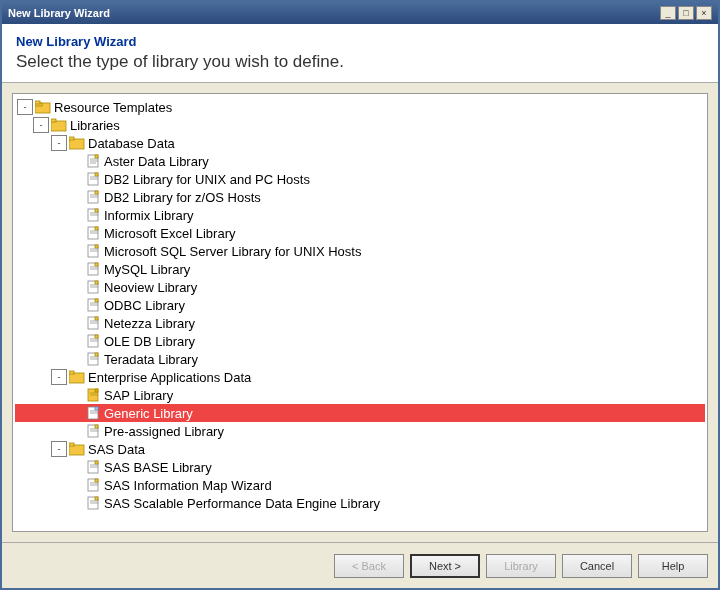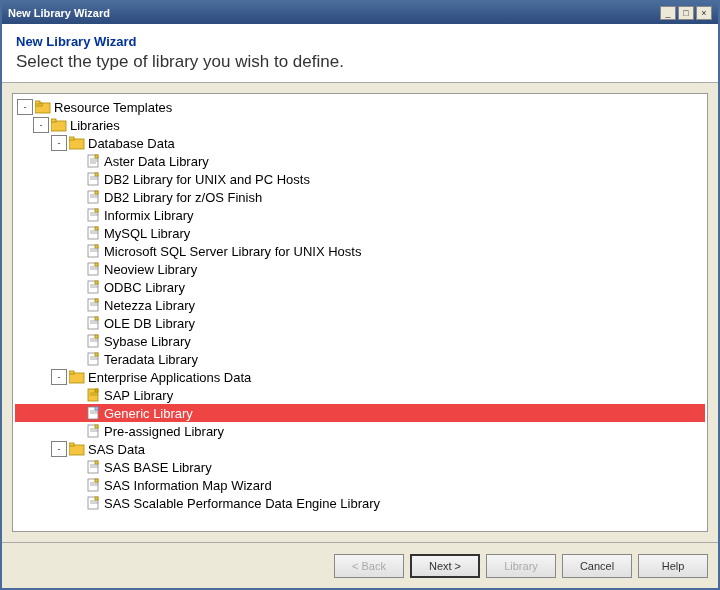--- a/index.html
+++ b/index.html
@@ -311,37 +311,64 @@
           <span class="indent" style="width:54px"></span>
           <span class="expand-placeholder"></span>
           <span class="doc-icon">
             <svg viewBox="0 0 14 14">
                 <rect x="1" y="1" width="10" height="12" fill="white" stroke="#888" stroke-width="0.8"></rect>
                 <rect x="8" y="1" width="3" height="3" fill="#f5c542" stroke="#a88c00" stroke-width="0.8"></rect>
                 <line x1="3" y1="5" x2="11" y2="5" stroke="#888" stroke-width="0.7"></line>
                 <line x1="3" y1="7" x2="11" y2="7" stroke="#888" stroke-width="0.7"></line>
               </svg>
           </span>
-          <span class="item-label">DB2 Library for z/OS Finish</span>
+          <span class="item-label">DB2 Library for z/OS Hosts</span>
         </div>
 
         <div class="tree-item">
           <span class="indent" style="width:54px"></span>
           <span class="expand-placeholder"></span>
           <span class="doc-icon">
             <svg viewBox="0 0 14 14">
                 <rect x="1" y="1" width="10" height="12" fill="white" stroke="#888" stroke-width="0.8"></rect>
                 <rect x="8" y="1" width="3" height="3" fill="#f5c542" stroke="#a88c00" stroke-width="0.8"></rect>
                 <line x1="3" y1="5" x2="11" y2="5" stroke="#888" stroke-width="0.7"></line>
                 <line x1="3" y1="7" x2="11" y2="7" stroke="#888" stroke-width="0.7"></line>
               </svg>
           </span>
           <span class="item-label">Informix Library</span>
         </div>
 
+        <div class="tree-item">
+          <span class="indent" style="width:54px"></span>
+          <span class="expand-placeholder"></span>
+          <span class="doc-icon">
+            <svg viewBox="0 0 14 14">
+                <rect x="1" y="1" width="10" height="12" fill="white" stroke="#888" stroke-width="0.8"></rect>
+                <rect x="8" y="1" width="3" height="3" fill="#f5c542" stroke="#a88c00" stroke-width="0.8"></rect>
+                <line x1="3" y1="5" x2="11" y2="5" stroke="#888" stroke-width="0.7"></line>
+                <line x1="3" y1="7" x2="11" y2="7" stroke="#888" stroke-width="0.7"></line>
+              </svg>
+          </span>
+          <span class="item-label">Microsoft Excel Library</span>
+        </div>
+
+        <div class="tree-item">
+          <span class="indent" style="width:54px"></span>
+          <span class="expand-placeholder"></span>
+          <span class="doc-icon">
+            <svg viewBox="0 0 14 14">
+                <rect x="1" y="1" width="10" height="12" fill="white" stroke="#888" stroke-width="0.8"></rect>
+                <rect x="8" y="1" width="3" height="3" fill="#f5c542" stroke="#a88c00" stroke-width="0.8"></rect>
+                <line x1="3" y1="5" x2="11" y2="5" stroke="#888" stroke-width="0.7"></line>
+                <line x1="3" y1="7" x2="11" y2="7" stroke="#888" stroke-width="0.7"></line>
+              </svg>
+          </span>
+          <span class="item-label">Microsoft SQL Server Library for UNIX Hosts</span>
+        </div>
 
         <div class="tree-item">
           <span class="indent" style="width:54px"></span>
           <span class="expand-placeholder"></span>
           <span class="doc-icon">
             <svg viewBox="0 0 14 14">
                 <rect x="1" y="1" width="10" height="12" fill="white" stroke="#888" stroke-width="0.8"></rect>
                 <rect x="8" y="1" width="3" height="3" fill="#f5c542" stroke="#a88c00" stroke-width="0.8"></rect>
                 <line x1="3" y1="5" x2="11" y2="5" stroke="#888" stroke-width="0.7"></line>
                 <line x1="3" y1="7" x2="11" y2="7" stroke="#888" stroke-width="0.7"></line>
@@ -354,34 +381,20 @@
           <span class="indent" style="width:54px"></span>
           <span class="expand-placeholder"></span>
           <span class="doc-icon">
             <svg viewBox="0 0 14 14">
                 <rect x="1" y="1" width="10" height="12" fill="white" stroke="#888" stroke-width="0.8"></rect>
                 <rect x="8" y="1" width="3" height="3" fill="#f5c542" stroke="#a88c00" stroke-width="0.8"></rect>
                 <line x1="3" y1="5" x2="11" y2="5" stroke="#888" stroke-width="0.7"></line>
                 <line x1="3" y1="7" x2="11" y2="7" stroke="#888" stroke-width="0.7"></line>
               </svg>
           </span>
-          <span class="item-label">Microsoft SQL Server Library for UNIX Hosts</span>
-        </div>
-
-        <div class="tree-item">
-          <span class="indent" style="width:54px"></span>
-          <span class="expand-placeholder"></span>
-          <span class="doc-icon">
-            <svg viewBox="0 0 14 14">
-                <rect x="1" y="1" width="10" height="12" fill="white" stroke="#888" stroke-width="0.8"></rect>
-                <rect x="8" y="1" width="3" height="3" fill="#f5c542" stroke="#a88c00" stroke-width="0.8"></rect>
-                <line x1="3" y1="5" x2="11" y2="5" stroke="#888" stroke-width="0.7"></line>
-                <line x1="3" y1="7" x2="11" y2="7" stroke="#888" stroke-width="0.7"></line>
-              </svg>
-          </span>
           <span class="item-label">Neoview Library</span>
         </div>
 
         <div class="tree-item">
           <span class="indent" style="width:54px"></span>
           <span class="expand-placeholder"></span>
           <span class="doc-icon">
             <svg viewBox="0 0 14 14">
                 <rect x="1" y="1" width="10" height="12" fill="white" stroke="#888" stroke-width="0.8"></rect>
                 <rect x="8" y="1" width="3" height="3" fill="#f5c542" stroke="#a88c00" stroke-width="0.8"></rect>
@@ -414,33 +427,20 @@
                 <rect x="1" y="1" width="10" height="12" fill="white" stroke="#888" stroke-width="0.8"></rect>
                 <rect x="8" y="1" width="3" height="3" fill="#f5c542" stroke="#a88c00" stroke-width="0.8"></rect>
                 <line x1="3" y1="5" x2="11" y2="5" stroke="#888" stroke-width="0.7"></line>
                 <line x1="3" y1="7" x2="11" y2="7" stroke="#888" stroke-width="0.7"></line>
               </svg>
           </span>
           <span class="item-label">OLE DB Library</span>
         </div>
 
 
-        <div class="tree-item">
-          <span class="indent" style="width:54px"></span>
-          <span class="expand-placeholder"></span>
-          <span class="doc-icon">
-            <svg viewBox="0 0 14 14">
-                <rect x="1" y="1" width="10" height="12" fill="white" stroke="#888" stroke-width="0.8"></rect>
-                <rect x="8" y="1" width="3" height="3" fill="#f5c542" stroke="#a88c00" stroke-width="0.8"></rect>
-                <line x1="3" y1="5" x2="11" y2="5" stroke="#888" stroke-width="0.7"></line>
-                <line x1="3" y1="7" x2="11" y2="7" stroke="#888" stroke-width="0.7"></line>
-              </svg>
-          </span>
-          <span class="item-label">Sybase Library</span>
-        </div>
 
         <div class="tree-item">
           <span class="indent" style="width:54px"></span>
           <span class="expand-placeholder"></span>
           <span class="doc-icon">
             <svg viewBox="0 0 14 14">
                 <rect x="1" y="1" width="10" height="12" fill="white" stroke="#888" stroke-width="0.8"></rect>
                 <rect x="8" y="1" width="3" height="3" fill="#f5c542" stroke="#a88c00" stroke-width="0.8"></rect>
                 <line x1="3" y1="5" x2="11" y2="5" stroke="#888" stroke-width="0.7"></line>
                 <line x1="3" y1="7" x2="11" y2="7" stroke="#888" stroke-width="0.7"></line>

